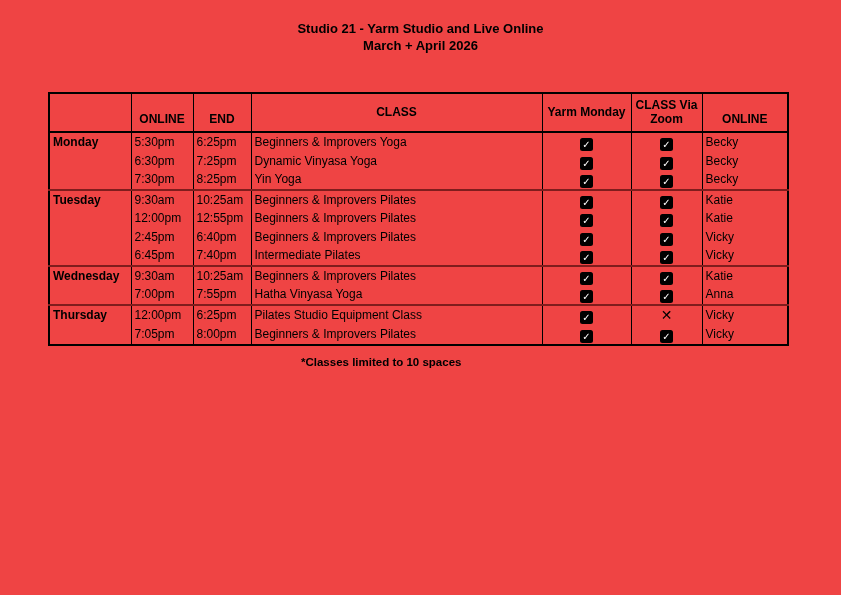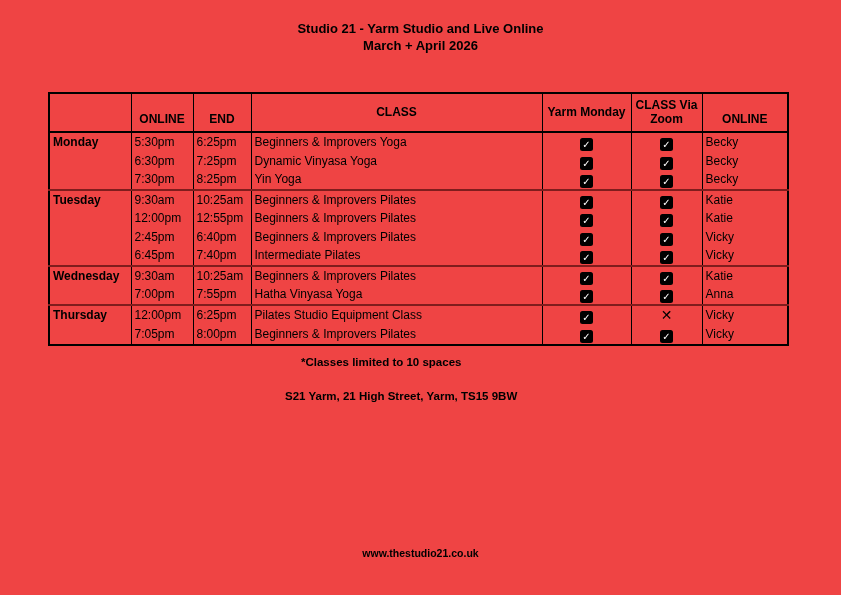--- a/index.html
+++ b/index.html
@@ -192,19 +192,17 @@
           <td>8:00pm</td>
           <td>Beginners &amp; Improvers Pilates</td>
           <td class="mark-cell"><span class="checkbox-mark">✓</span></td>
           <td class="mark-cell"><span class="checkbox-mark">✓</span></td>
           <td>Vicky</td>
         </tr>
       </tbody>
   </table>
 
   <div class="note-limit">*Classes limited to 10 spaces</div>
-  <div class="note-address">S21 Yarm, 21 High Street, Yarm, TS15 9BW</div>
 
   <div class="page-footer">
-    <div>www.thestudio21.co.uk</div>
   </div>
 
 </div>
 
 </body></html>

